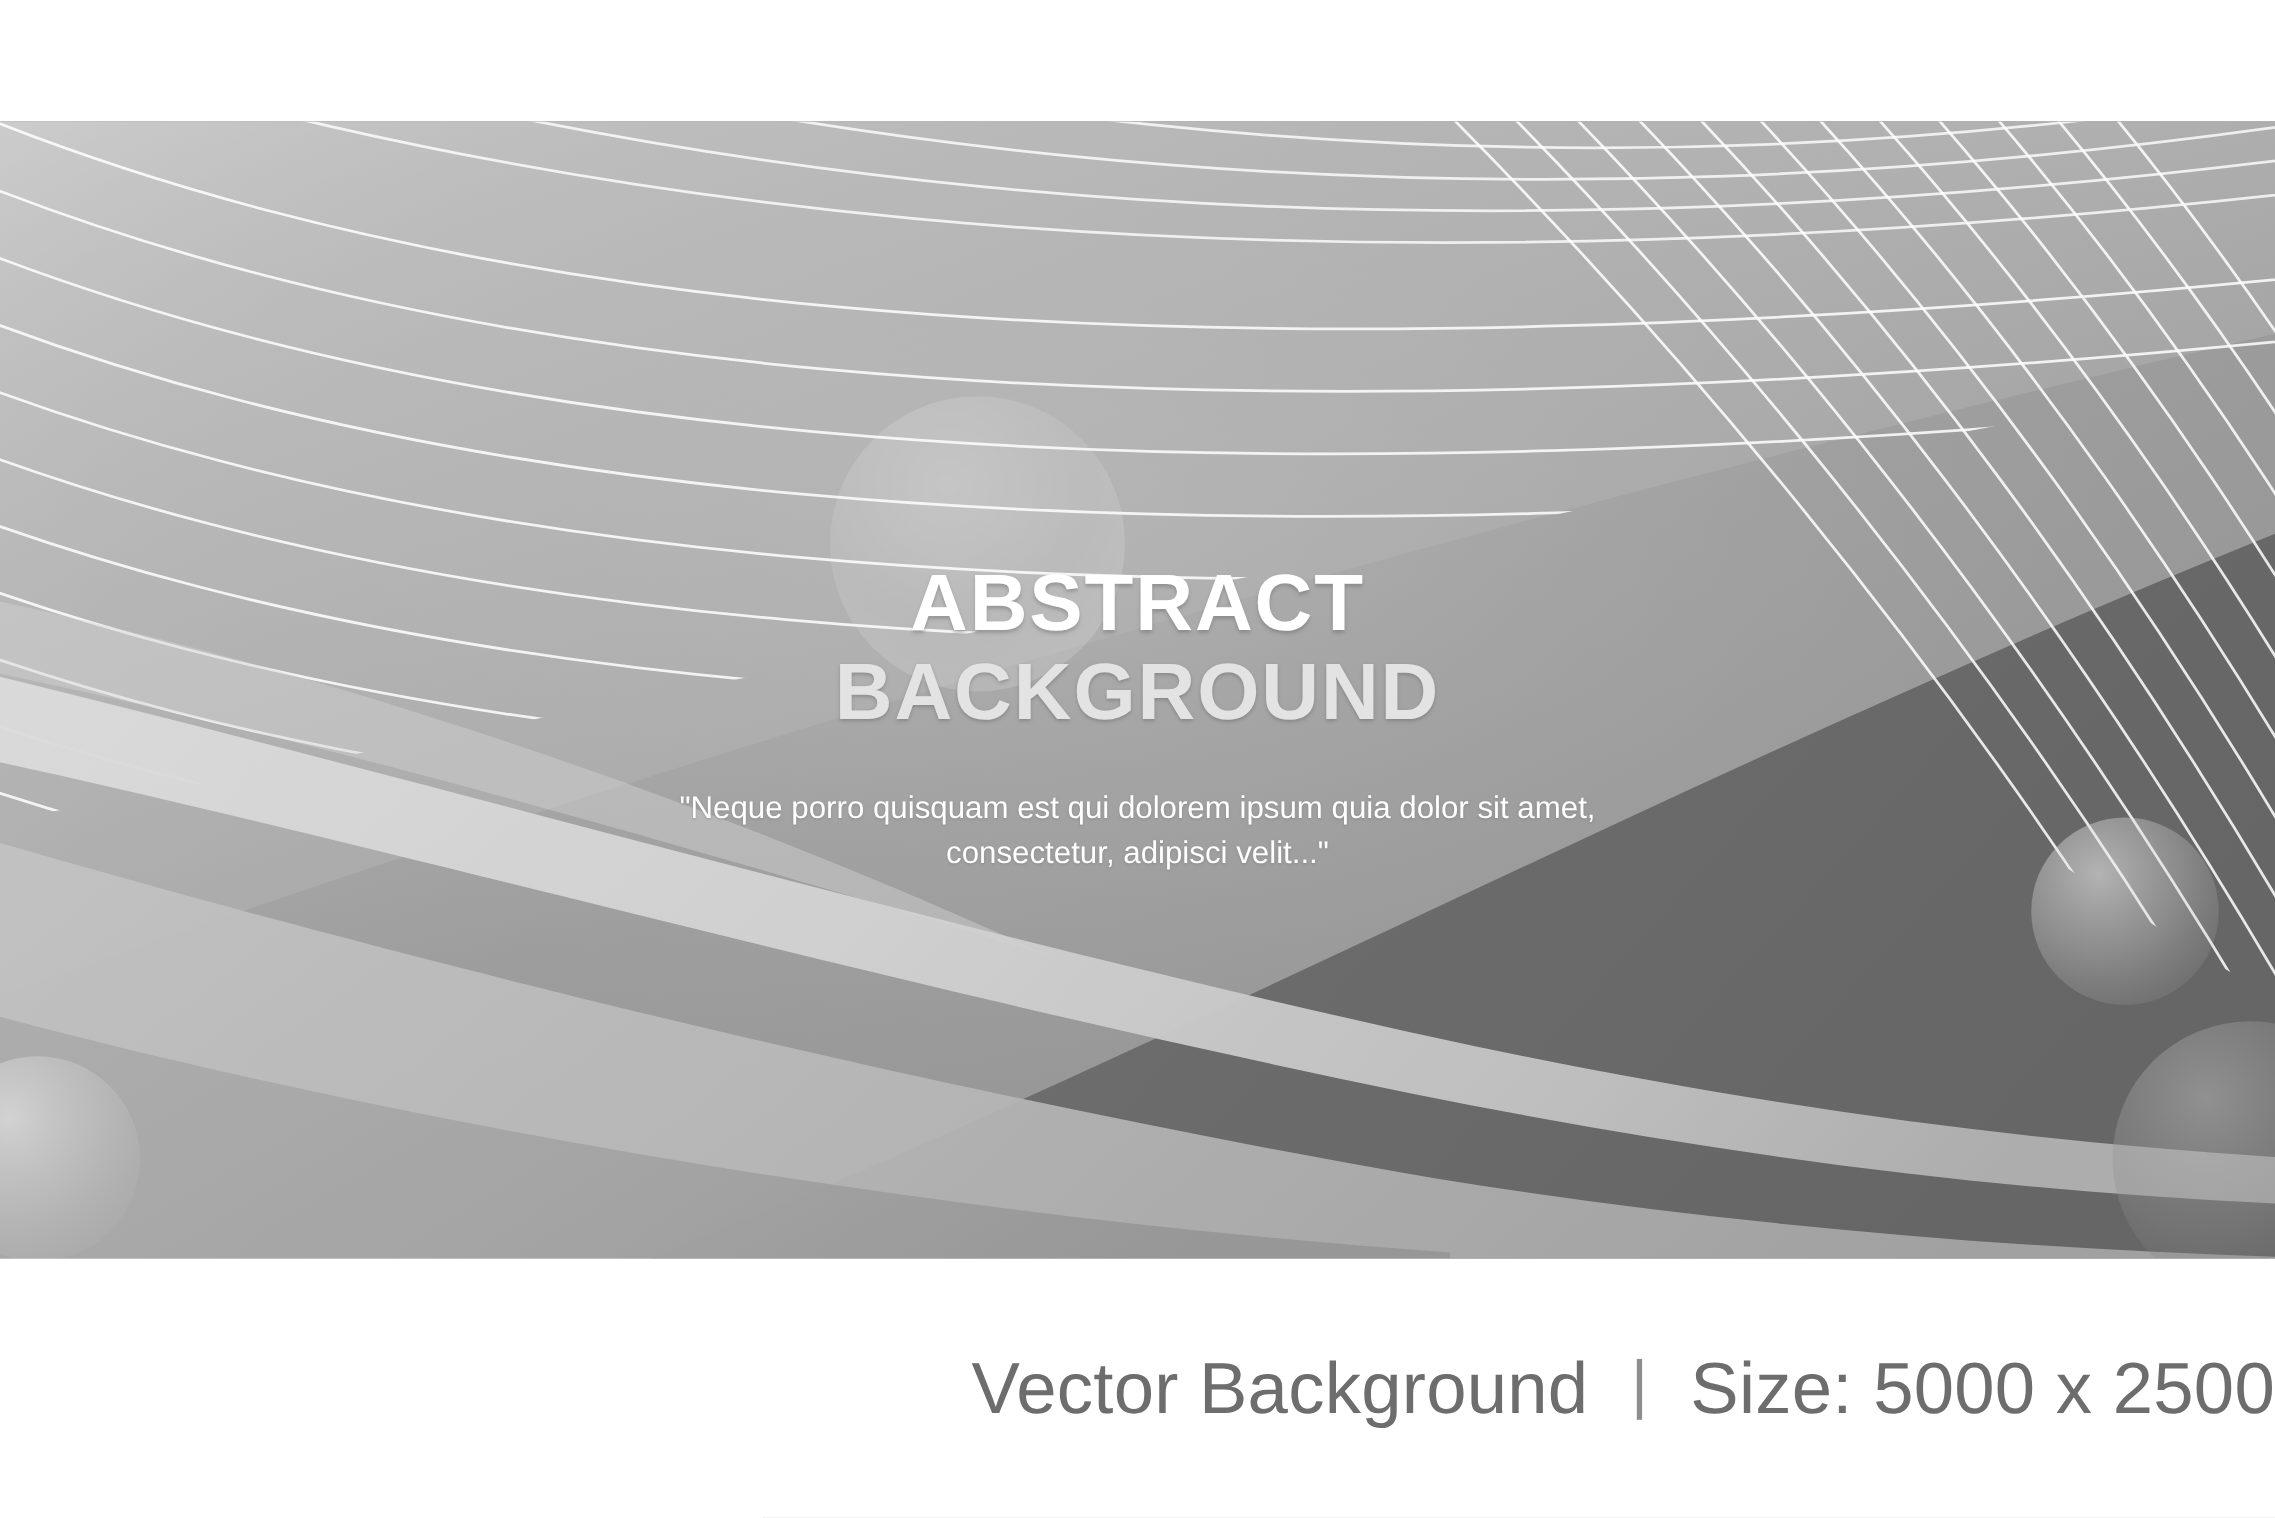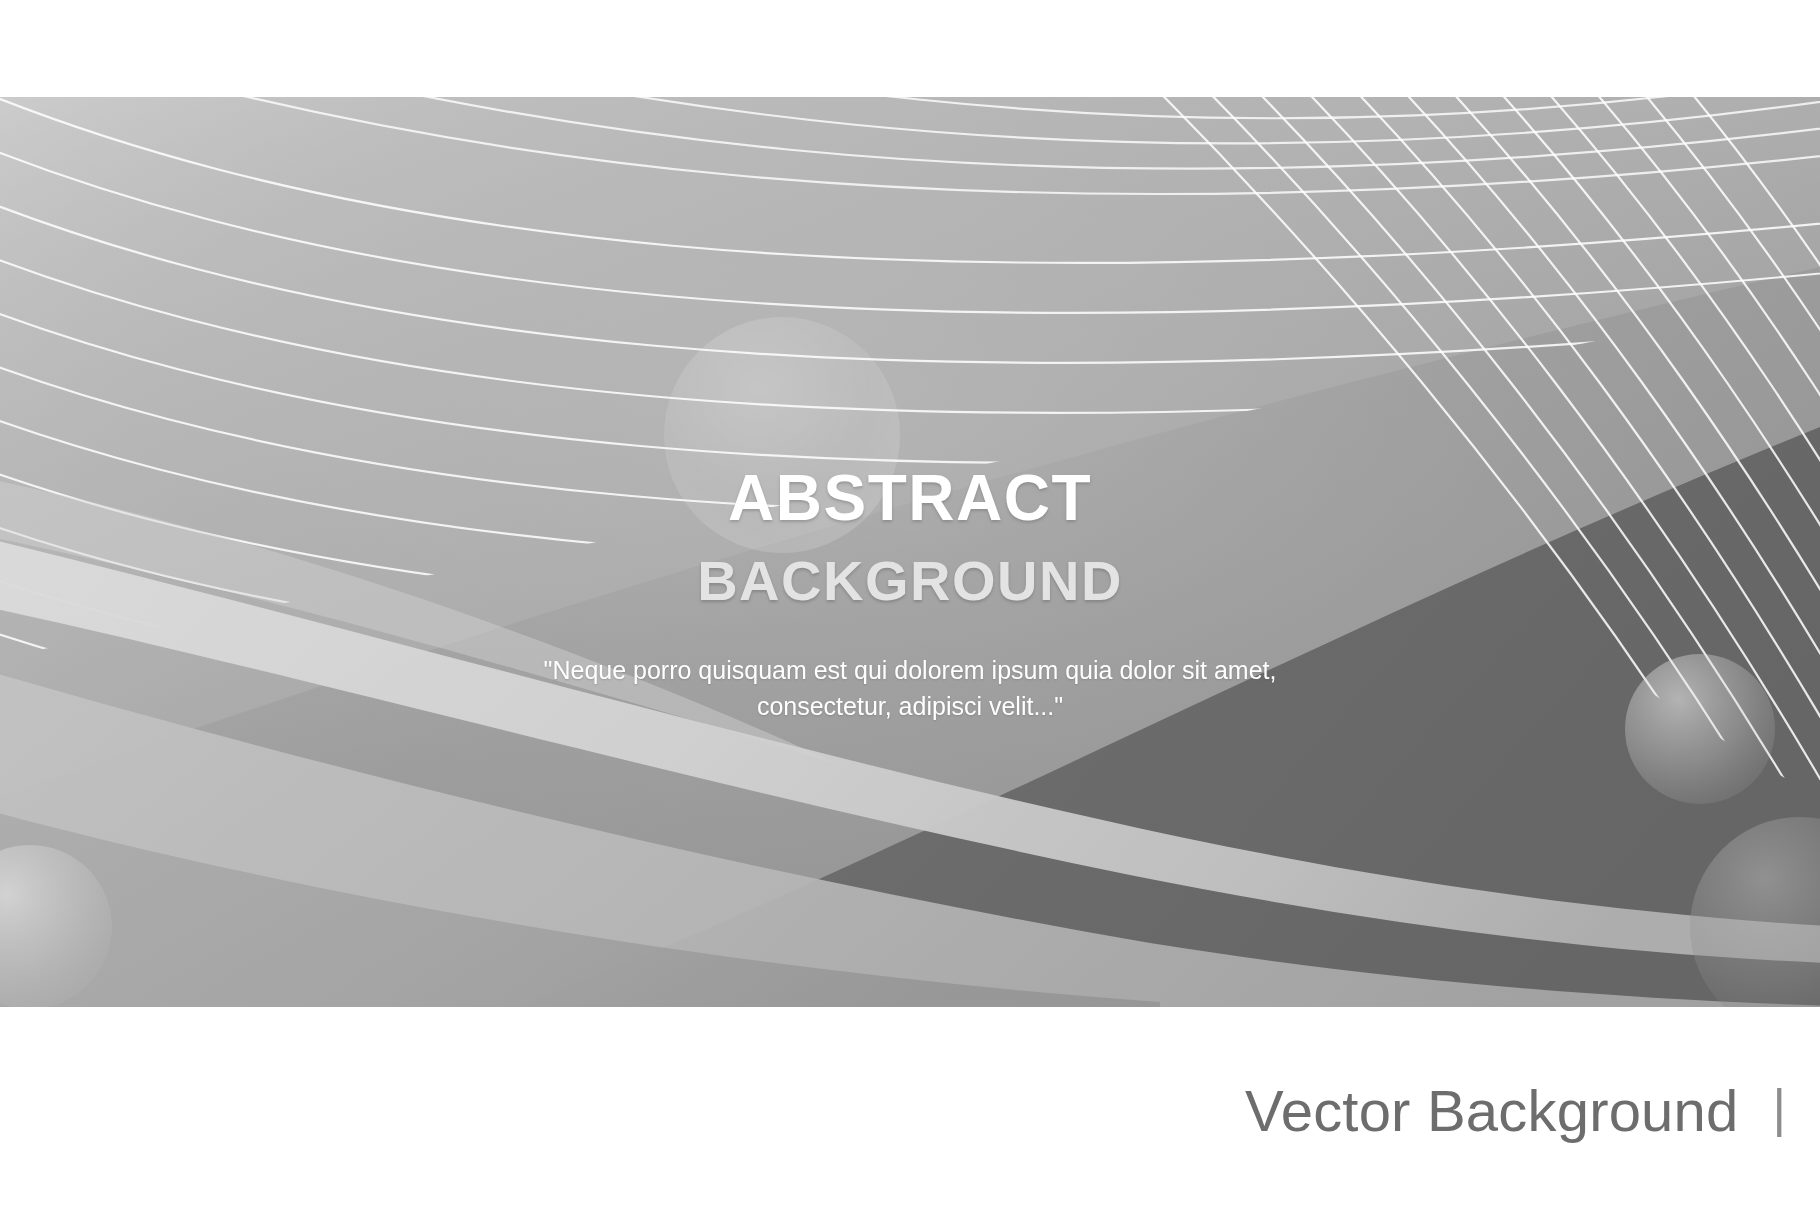--- a/index.html
+++ b/index.html
@@ -56,26 +56,26 @@
     pointer-events: none;
   }
   .headline-1 {
     font-family: "Liberation Sans", sans-serif;
     font-weight: bold;
     font-size: 64px;
     letter-spacing: 1.5px;
     line-height: 1.04;
     color: #ffffff;
     text-shadow: 0 2px 3px rgba(90,90,90,0.35);
-    margin: 16px;
+    margin: 0;
   }
   .headline-2 {
     font-family: "Liberation Sans", sans-serif;
     font-weight: bold;
-    font-size: 56px;
+    font-size: 64px;
     letter-spacing: 1.5px;
     line-height: 1.04;
     color: #e3e3e3;
     text-shadow: 0 2px 3px rgba(90,90,90,0.40);
     margin: 0;
     margin-top: 4px;
   }
   .quote-line {
     font-family: "Liberation Sans", sans-serif;
     font-size: 25px;
@@ -293,15 +293,16 @@
       <div id="quote-wrap">
         <div class="quote-line">"Neque porro quisquam est qui dolorem ipsum quia dolor sit amet,</div>
         <div class="quote-line">consectetur, adipisci velit..."</div>
       </div>
     </div>
   </div>
 
   <div id="caption">
     <span class="caption-text">Vector Background</span>
     <span class="caption-sep">|</span>
+    <span class="caption-text">Size: 5000 x 2500</span>
   </div>
 
 </div>
 
 </body></html>

